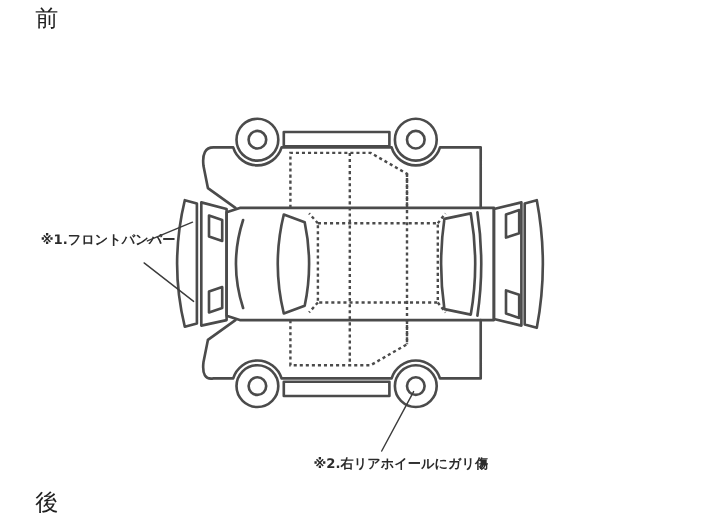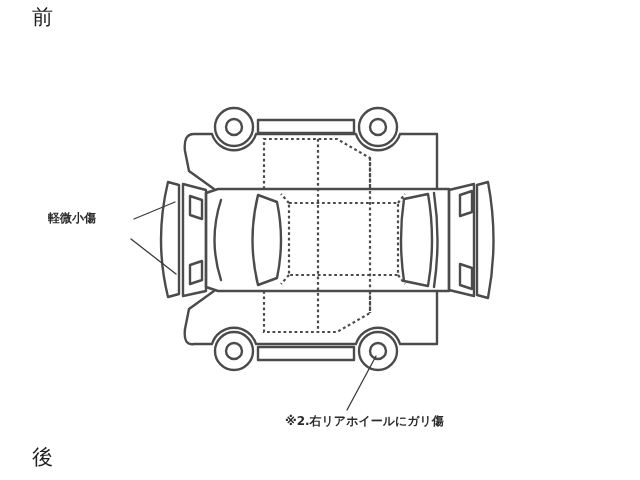--- a/index.html
+++ b/index.html
@@ -26,21 +26,21 @@
   #diagram-svg{left:0;top:0;}
 </style>
 </head>
 <body>
 
 <div class="abs orient-label" id="front-label">前</div>
 
 <div class="abs orient-label" id="rear-label">後</div>
 
 <div class="abs note" id="note1">
-  <span class="line2">軽微小傷</span>
+  <span class="line1">※1.フロントバンパー</span>
 </div>
 
 <div class="abs note" id="note2">
   <span>※2.右リアホイールにガリ傷</span>
 </div>
 
 <svg class="abs" id="diagram-svg" width="640" height="480" viewBox="0 0 640 480">
 
   <g fill="none" stroke="#4b4b4b" stroke-width="2.4" stroke-linejoin="round" stroke-linecap="round">
 

